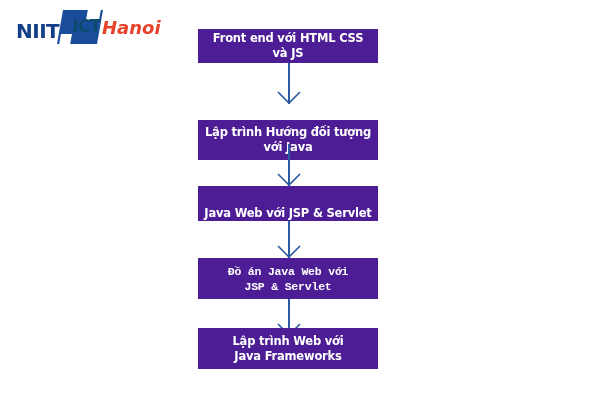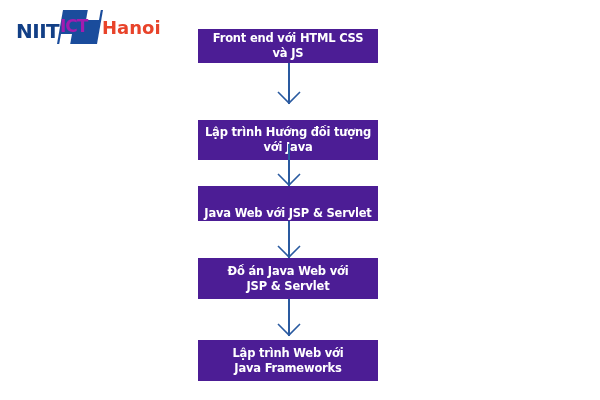--- a/index.html
+++ b/index.html
@@ -66,37 +66,38 @@
     width: 11px;
     height: 11px;
     background: #ffffff;
     transform: skewX(-10deg);
   }
   #logo-ict {
     position: absolute;
     left: 0px;
     top: 8px;
     width: 40px;
-    text-align: left;
+    text-align: right;
     font-family: "DejaVu Sans", sans-serif;
     font-weight: bold;
     font-size: 17px;
     letter-spacing: -1px;
-    color: #a21caf;
+    color: #0c4a6e;
     line-height: 1;
   }
   #logo-hanoi {
     position: absolute;
     left: 86px;
     top: 9px;
     font-family: "DejaVu Sans", sans-serif;
     font-weight: bold;
     font-size: 18px;
     color: #E8432A;
     line-height: 1;
+    font-style: italic;
   }
 
   
   #flow {
     position: absolute;
     left: 0;
     top: 0;
     width: 600px;
     height: 400px;
   }
@@ -188,30 +189,30 @@
     <span class="node-label">Java Web với JSP &amp; Servlet</span>
   </div>
 
   <div class="connector" style="top:221px;height:37px;">
     <span class="stem"></span>
     <svg class="chev" viewBox="0 0 24 13">
       <path d="M1 1 L12 12 L23 1" fill="none" stroke="#2A5AA0" stroke-width="1.6"></path>
     </svg>
   </div>
 
-  <div class="node" style="top:258px;height:41px;">
+  <div class="node" style="top:258px;height:41px;font-family:Liberation Mono, monospace;">
     <span class="node-label">Đồ án Java Web với
 JSP &amp; Servlet</span>
   </div>
 
   <div class="connector" style="top:299px;height:37px;">
     <span class="stem"></span>
     <svg class="chev" viewBox="0 0 24 13">
       <path d="M1 1 L12 12 L23 1" fill="none" stroke="#2A5AA0" stroke-width="1.6"></path>
     </svg>
   </div>
 
-  <div class="node" style="top:340px;height:41px;justify-content:center;">
+  <div class="node" style="top:328px;height:41px;justify-content:center;">
     <span class="node-label">Lập trình Web với
 Java Frameworks</span>
   </div>
 
 </div>
 
 </body></html>

